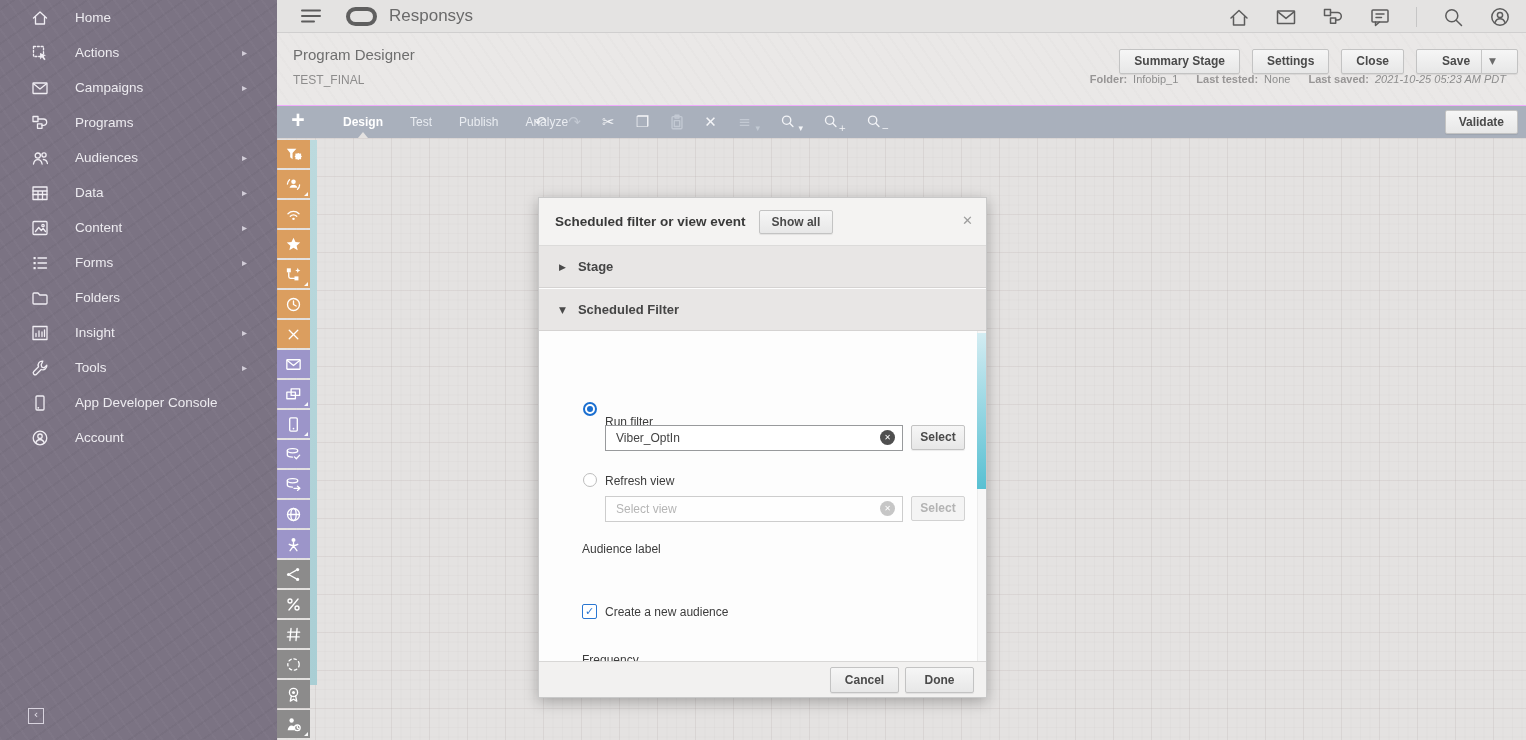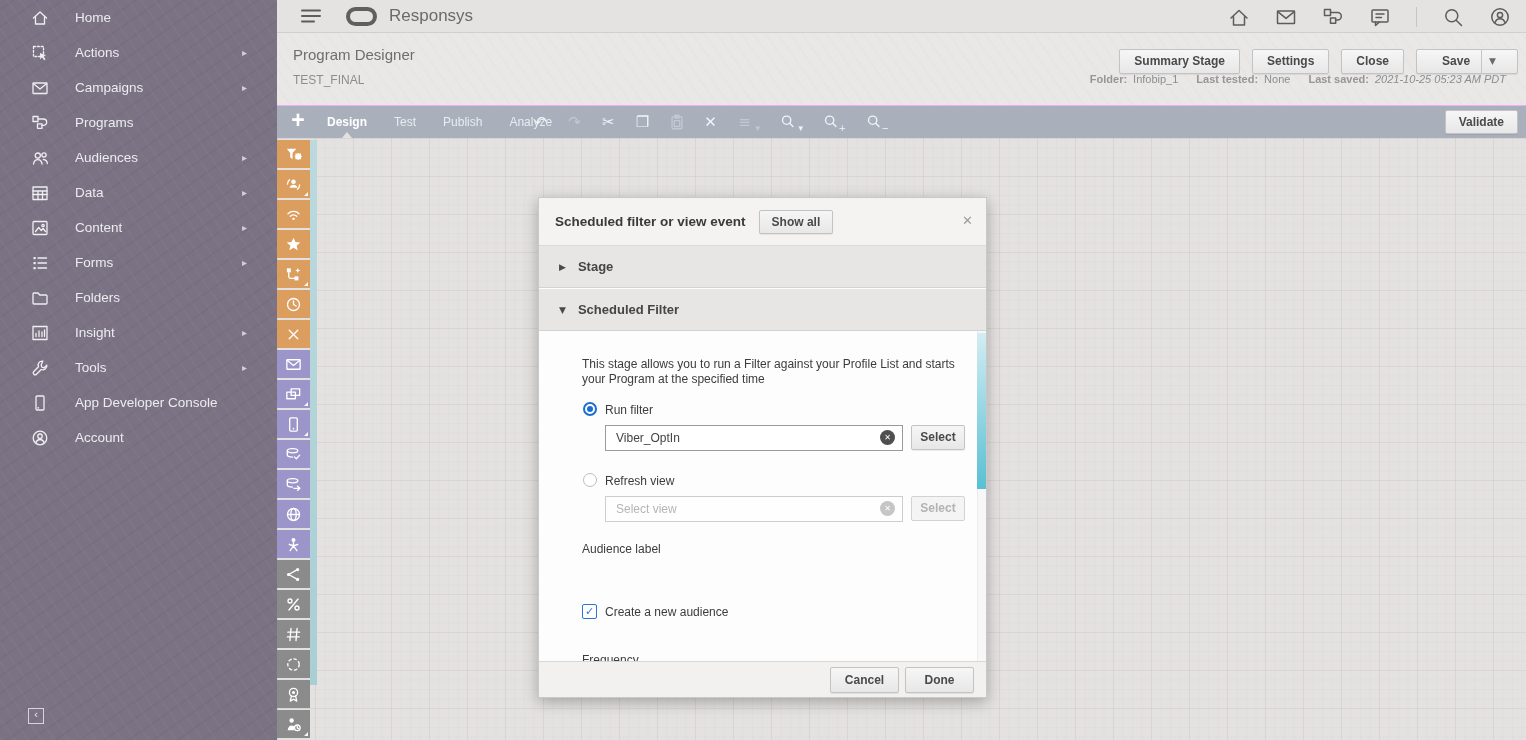--- a/index.html
+++ b/index.html
@@ -60,21 +60,21 @@
   .status-row .lbl { font-weight:bold; color:#979595; }
   .status-row .val { color:#8d8d8d; margin-right:12px; }
   .status-row .italic { font-style:italic; }
 
   
   .toolbar { position:absolute; left:0; top:106px; right:0; height:32px; background:#a9b0bc; z-index:6; }
   .add-btn { position:absolute; left:8px; top:2px; width:26px; height:26px; color:#fff; font-size:23px;
     line-height:25px; text-align:center; font-weight:bold; cursor:pointer; }
   .tabs { position:absolute; left:48px; top:0; height:32px; display:flex; gap:23px; align-items:center; }
   .tab { position:relative; color:#e9ecf1; font-size:12px; cursor:pointer; padding:0 2px; height:32px; line-height:32px; }
-  .tab.active { color:#ffffff; font-weight:bold; }
+  .tab.active { color:#ffffff; font-weight:bold;margin-left:16px; }
   .tab.active::after { content:""; position:absolute; left:50%; margin-left:-5px; bottom:0;
     border-left:5px solid transparent; border-right:5px solid transparent; border-bottom:6px solid #e4e2e1; }
   .t-icons { position:absolute; left:253px; top:0; height:32px; display:flex; align-items:center; gap:13px; }
   .t-ic { width:21px; height:22px; text-align:center; font-size:15px; line-height:22px; color:#f3f4f7;
     font-family:"DejaVu Sans",sans-serif; cursor:pointer; position:relative; }
   .t-ic.off { color:#c3c9d3; cursor:default; }
   .t-ic svg { width:18px; height:18px; display:block; margin:2px auto; }
   .t-ic svg * { stroke:#f3f4f7; stroke-width:1.5; fill:none; stroke-linecap:round; stroke-linejoin:round; }
   .t-ic.off svg * { stroke:#c3c9d3; }
   .t-ic .sub { position:absolute; right:-5px; bottom:0; font-size:9px; line-height:9px; }
@@ -567,26 +567,22 @@
       </div>
       <div class="m-sec" style="top:48px;">
         <span class="arrow">▶</span>
         <span class="sec-label">Stage</span>
       </div>
       <div class="m-sec" style="top:91px;">
         <span class="arrow">▼</span>
         <span class="sec-label">Scheduled Filter</span>
       </div>
       <div class="m-body">
-        <div class="m-desc">
-          <span>This stage allows you to run a Filter against your Profile List and starts</span><br>
-          <span>your Program at the specified time</span>
-        </div>
         <span class="radio sel" style="left:44px; top:71px;"></span>
-        <span class="radio-label" style="left:66px; top:72px;text-align:center;">Run filter</span>
+        <span class="radio-label" style="left:66px; top:84px;text-align:center;">Run filter</span>
         <input class="txt-input inp1" type="text" value="Viber_OptIn" style="">
         <span class="clear-ic" style="left:341px; top:99px;"></span>
         <span class="btn select-btn" style="top:94px;">Select</span>
         <span class="radio unsel" style="left:44px; top:142px;"></span>
         <span class="radio-label" style="left:66px; top:143px;">Refresh view</span>
         <input class="txt-input inp2" type="text" placeholder="Select view" style="">
         <span class="clear-ic dis" style="left:341px; top:170px;"></span>
         <span class="btn select-btn dis" style="top:165px;">Select</span>
         <span class="m-label" style="top:211px;">Audience label</span>
         <span class="checkbox"></span>

